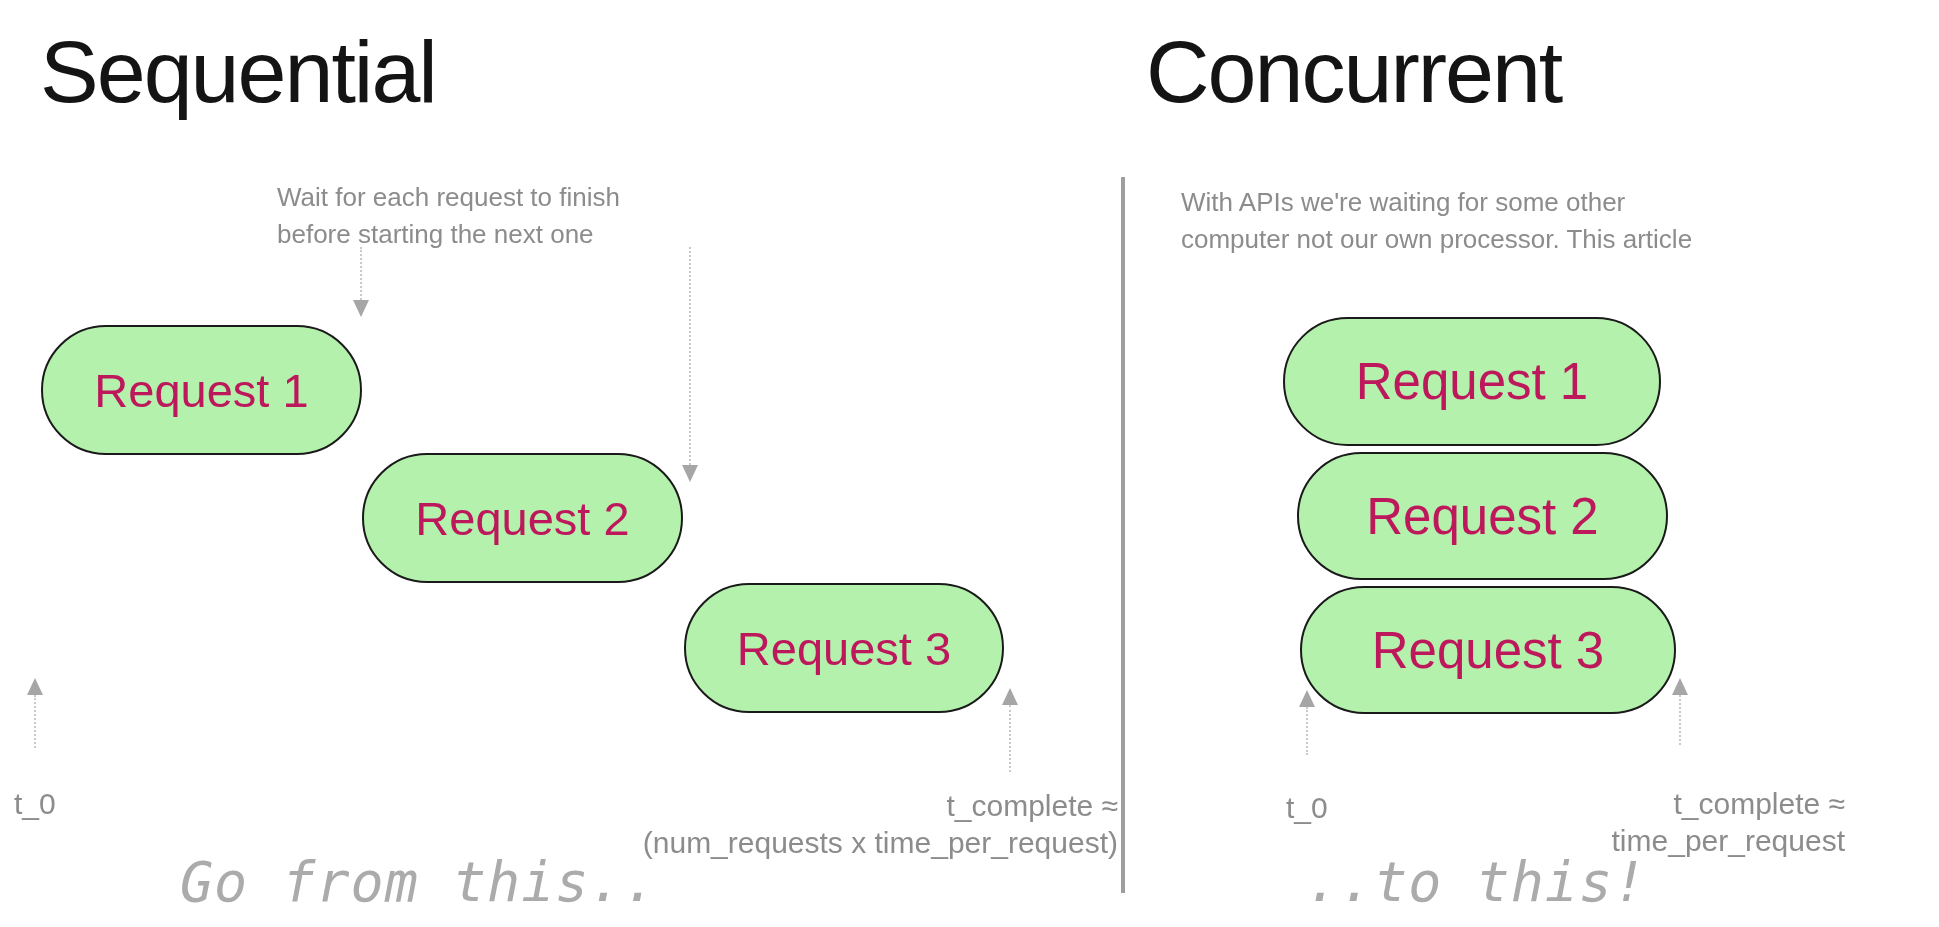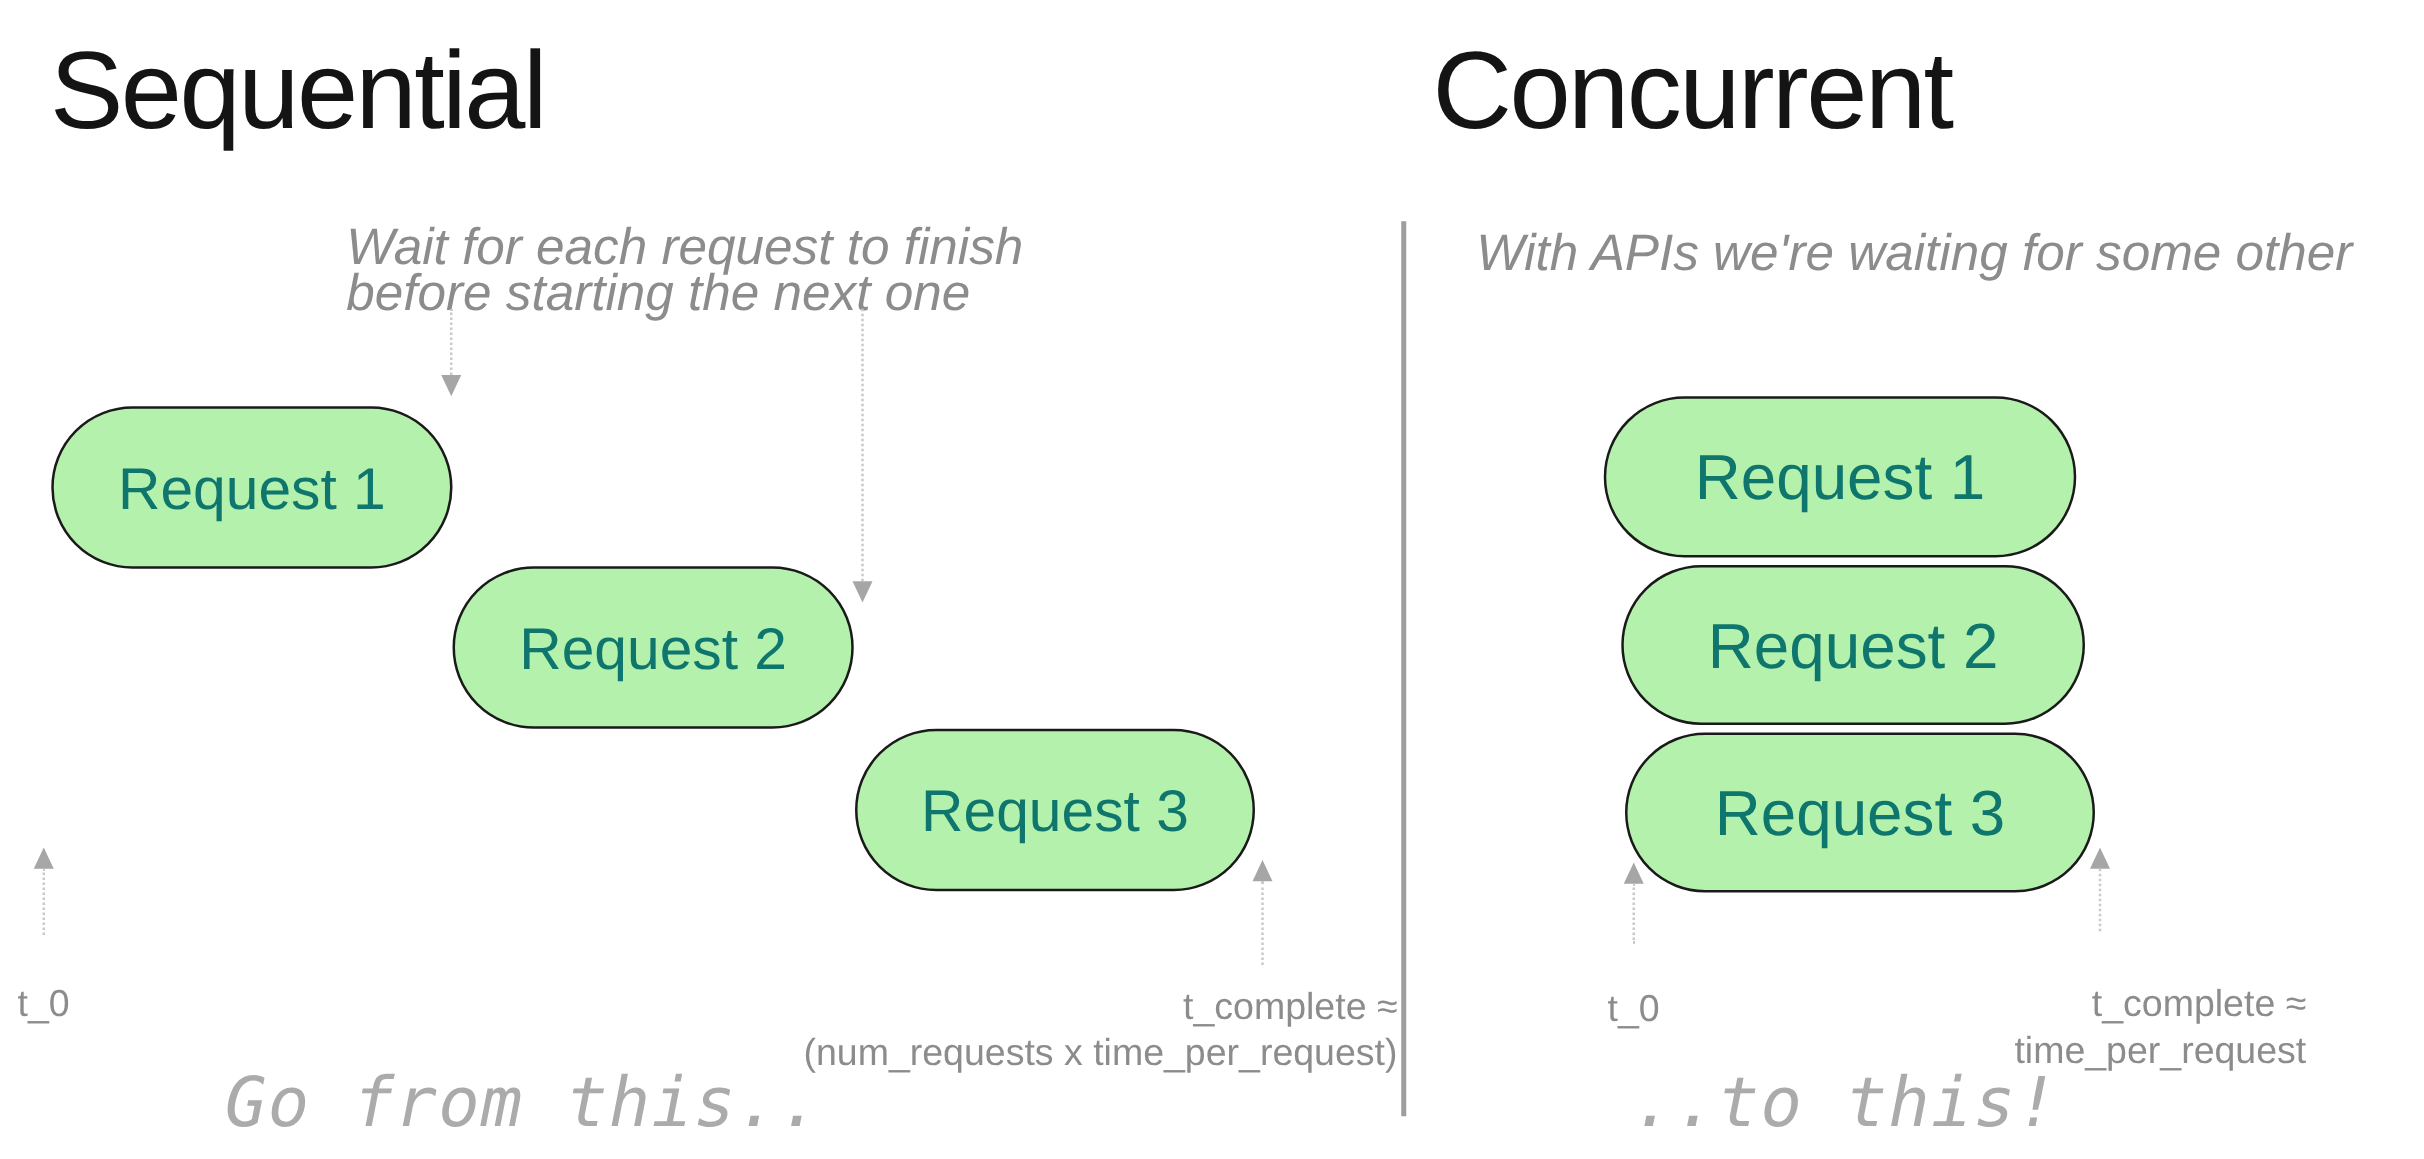--- a/index.html
+++ b/index.html
@@ -11,27 +11,27 @@
   .canvas{
     position:relative; width:1939px; height:927px; background:#ffffff;
     font-family:"Liberation Sans", sans-serif; overflow:hidden;
   }
   .abs{position:absolute;}
   .title{
     font-size:88px; line-height:1.0; color:var(--title-text);
     letter-spacing:-2px; white-space:nowrap; font-weight:400;
   }
   .note{
-    font-size:41px; line-height:37px; color:var(--muted-text); white-space:nowrap;font-style:italic;
+    font-size:26px; line-height:37px; color:var(--muted-text); white-space:nowrap;
   }
   .pill{
     position:absolute; background:var(--pill-fill);
     border:2px solid var(--pill-border); border-radius:70px;
     display:flex; align-items:center; justify-content:center;
-    color:#0f766e; box-sizing:border-box;
+    color:#be185d; box-sizing:border-box;
   }
   .pill-l{font-size:47px;}
   .pill-r{font-size:51px;}
   .varrow{position:absolute; width:16px; display:flex; flex-direction:column; align-items:center;}
   .vline{width:0; border-left:2px dotted var(--arrow-line);}
   .head-down{
     width:0;height:0; border-left:8px solid transparent; border-right:8px solid transparent;
     border-top:17px solid var(--arrow-head);
   }
   .head-up{
@@ -97,20 +97,21 @@
     <div class="abs caption" style="left:180px; top:850px;">Go from this..</div>
   </section>
 
   <div class="divider" style="left:1121px; top:177px; height:716px;"></div>
 
   <section>
     <div class="abs title" style="left:1146px; top:28px;">Concurrent</div>
 
     <div class="abs note" style="left:1181px; top:184px;">
       <div>With APIs we're waiting for some other</div>
+      <div>computer not our own processor. This article</div>
     </div>
 
     <div class="pill pill-r" style="left:1283px; top:317px; width:378px; height:129px;">
       <span>Request 1</span>
     </div>
     <div class="pill pill-r" style="left:1297px; top:452px; width:371px; height:128px;">
       <span>Request 2</span>
     </div>
     <div class="pill pill-r" style="left:1300px; top:586px; width:376px; height:128px;">
       <span>Request 3</span>

